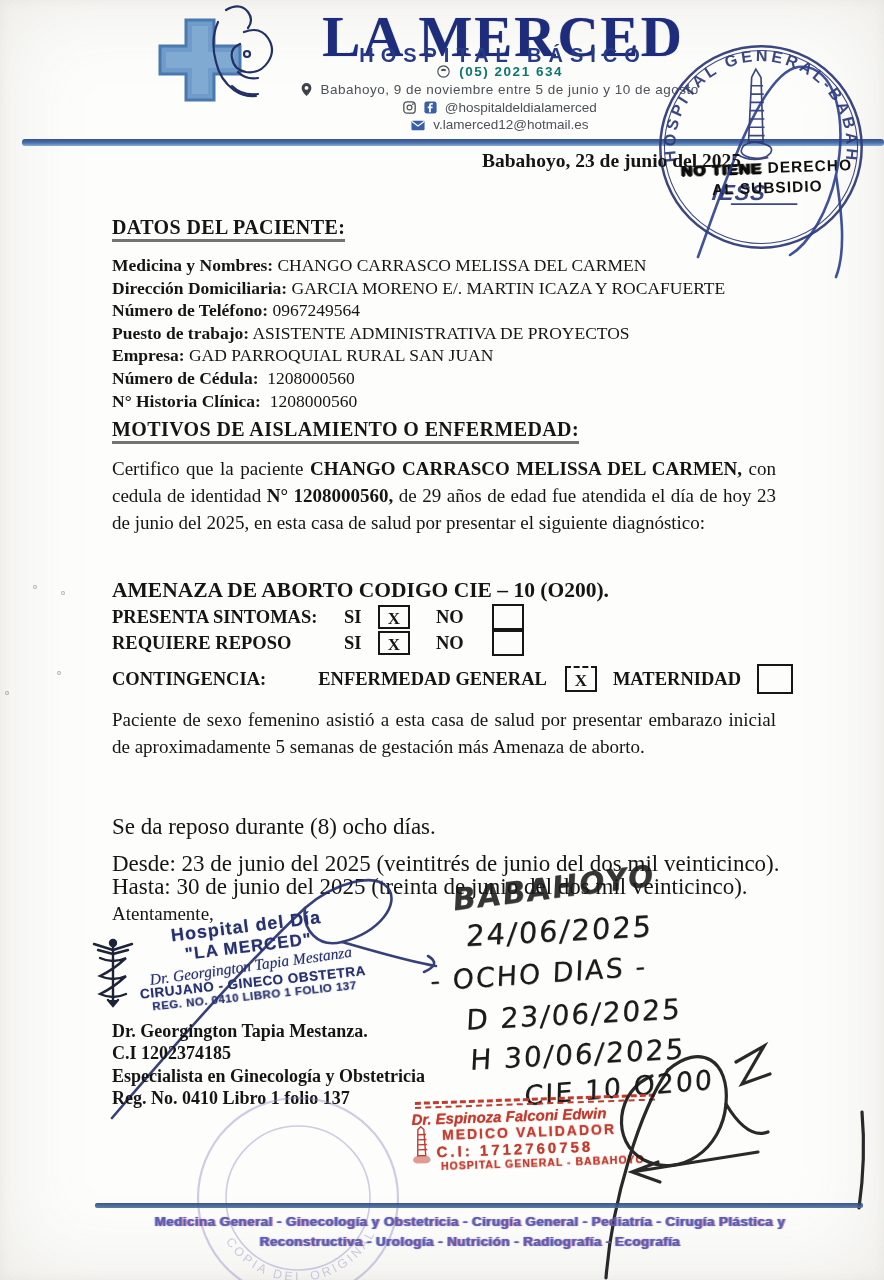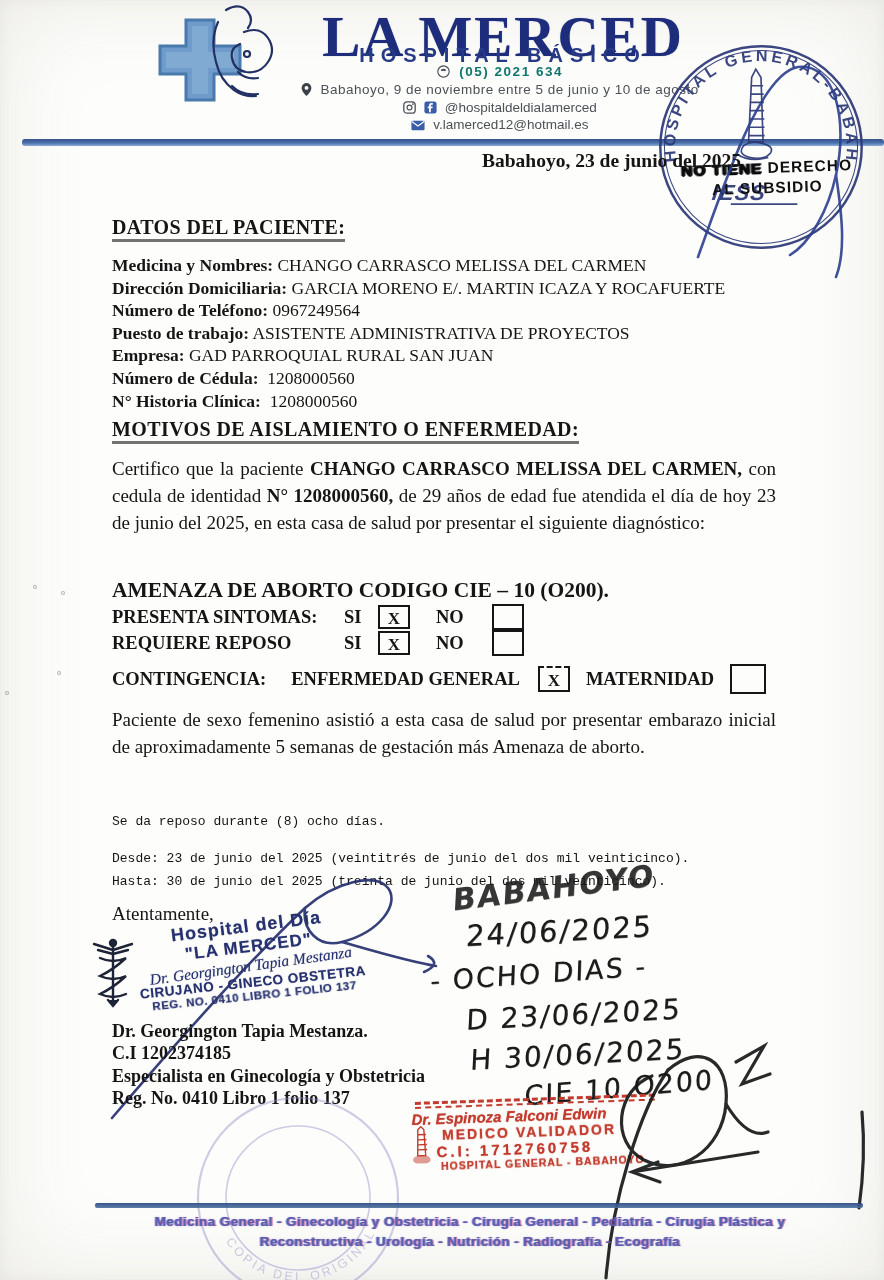--- a/index.html
+++ b/index.html
@@ -60,21 +60,21 @@
   .chk-row .lbl{width:232px;}
   .chk-row .yn{width:34px;}
   .box{
     display:inline-block;width:32px;height:24px;border:2px solid #161616;
     text-align:center;font-weight:bold;font-size:17px;line-height:23px;
     font-family:"Liberation Serif",serif;box-sizing:border-box;
   }
   .box.tall{height:26px;line-height:25px;}
   .cont-row{left:112px;top:664px;display:flex;align-items:center;font-size:18.5px;font-weight:bold;white-space:nowrap;}
 
-  .reposo-line{left:112px;font-size:13px;white-space:nowrap;font-family:Liberation Mono, monospace;}
+  .reposo-line{left:112px;font-size:23px;white-space:nowrap;}
 
   
   .atent{left:112px;top:903px;font-size:19px;}
   .docstamp{
     left:100px;top:916px;width:300px;text-align:center;color:#26316f;
     font-family:"Liberation Sans",sans-serif;transform:rotate(-7deg);
     text-shadow:0 0 1px rgba(38,49,111,.5);
   }
   .docstamp .l1{font-size:18px;font-weight:bold;letter-spacing:1px;}
   .docstamp .l2{font-size:17px;font-weight:bold;letter-spacing:1px;}
@@ -248,21 +248,21 @@
   <div class="abs chk-row" style="top:630px">
     <span class="lbl">REQUIERE REPOSO</span>
     <span class="yn">SI</span>
     <span class="box">X</span>
     <span class="yn" style="margin-left:26px">NO</span>
     <span class="box tall" style="margin-left:22px"></span>
   </div>
 
   <div class="abs cont-row">
     <span>CONTINGENCIA:</span>
-    <span style="margin-left:25px">ENFERMEDAD GENERAL</span>
+    <span style="margin-left:52px">ENFERMEDAD GENERAL</span>
     <span class="box tall" style="margin-left:18px;border-style:dashed solid solid solid">X</span>
     <span style="margin-left:16px">MATERNIDAD</span>
     <span class="box tall" style="margin-left:16px;width:36px;height:30px"></span>
   </div>
 
   <div class="abs para" style="left:112px;top:706px">Paciente de sexo femenino asistió a esta casa de salud por presentar embarazo inicial de aproximadamente 5 semanas de gestación más Amenaza de aborto.</div>
 
   <div class="abs reposo-line" style="top:814px">Se da reposo durante (8) ocho días.</div>
   <div class="abs reposo-line" style="top:851px">Desde: 23 de junio del 2025 (veintitrés de junio del dos mil veinticinco).</div>
   <div class="abs reposo-line" style="top:874px">Hasta: 30 de junio del 2025 (treinta de junio del dos mil veinticinco).</div>

